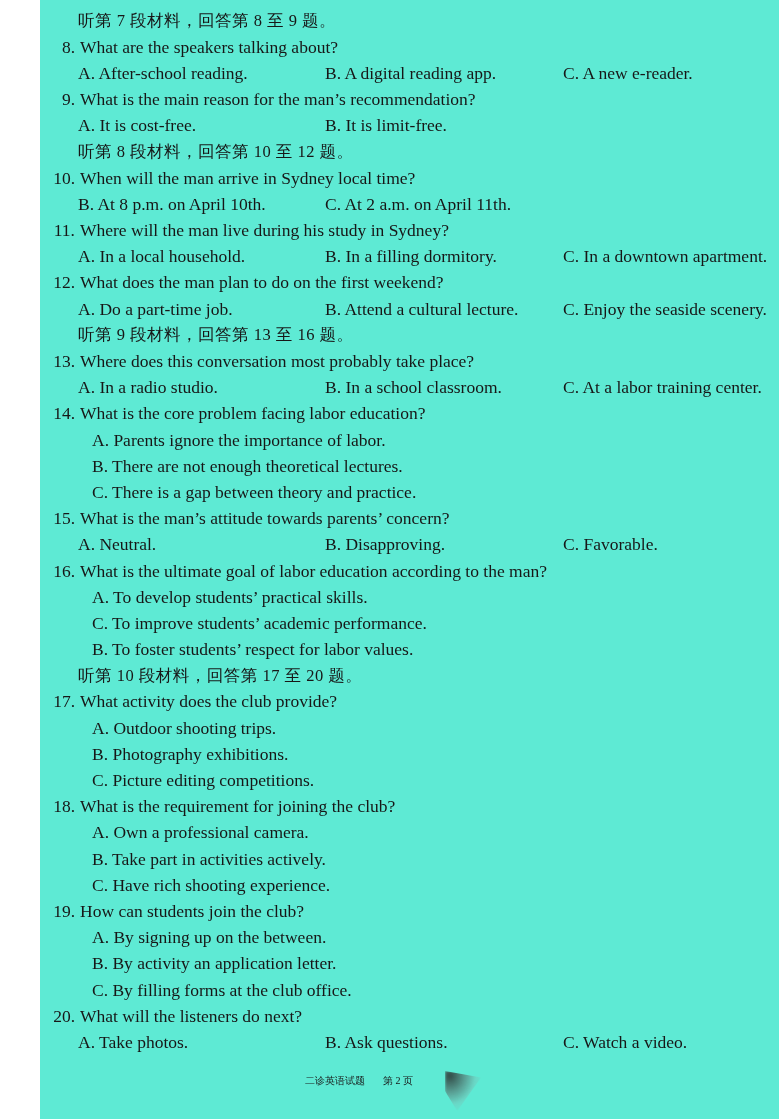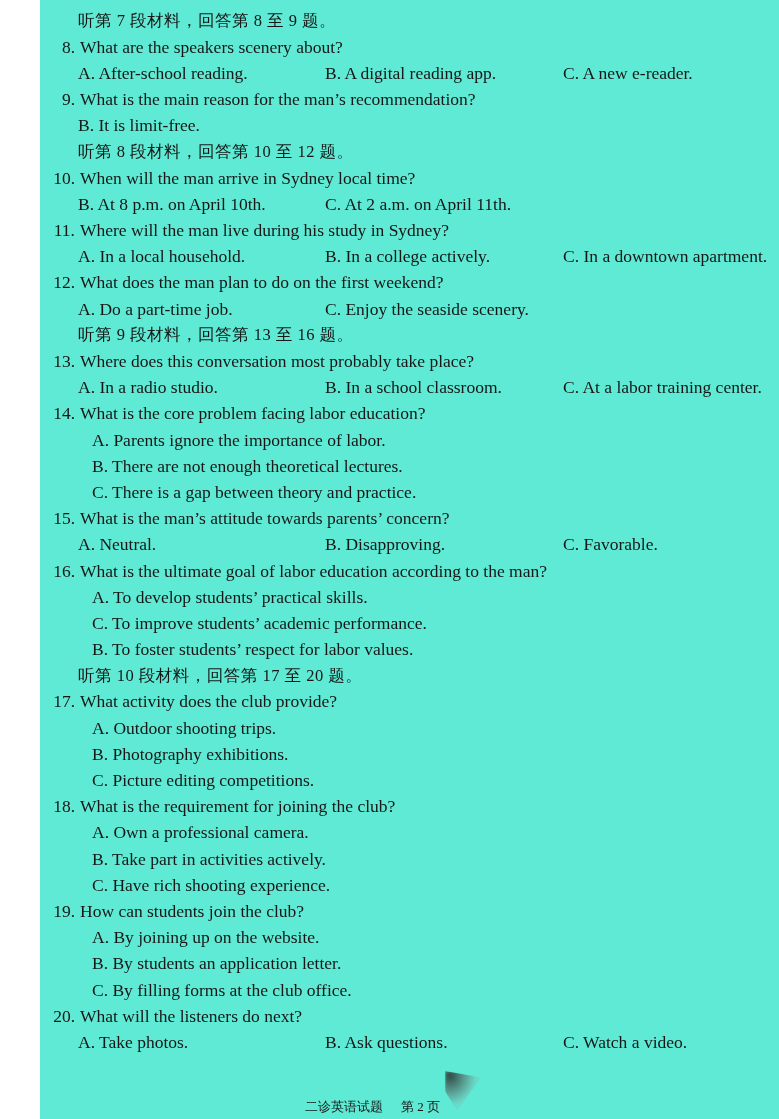--- a/index.html
+++ b/index.html
@@ -43,23 +43,23 @@
     display: grid;
     padding-left: 38px;
     grid-template-columns: 247px 238px auto;
     align-items: center;
   }
   .opt-line {
     padding-left: 52px;
   }
   .footer {
     position: absolute;
-    top: 1098px;
+    top: 1074px;
     left: 265px;
-    font-size: 13px;
+    font-size: 10px;
     display: flex;
     gap: 18px;
     align-items: center;
   }
   .page-curl {
     position: absolute;
     left: 405px;
     top: 1071px;
     width: 36px;
     height: 40px;
@@ -73,58 +73,60 @@
   }
 </style>
 </head>
 <body>
 
 <div class="page">
   <div class="content">
       <div class="line cn-header">听第 7 段材料，回答第 8 至 9 题。</div>
       <div class="line q-line">
         <span class="qnum">8.</span>
-        <span class="qtext">What are the speakers scenery about?</span>
+        <span class="qtext">What are the speakers talking about?</span>
       </div>
       <div class="line opt-row">
         <span class="opt">A. After-school reading.</span>
         <span class="opt">B. A digital reading app.</span>
         <span class="opt">C. A new e-reader.</span>
       </div>
       <div class="line q-line">
         <span class="qnum">9.</span>
         <span class="qtext">What is the main reason for the man’s recommendation?</span>
       </div>
       <div class="line opt-row">
+        <span class="opt">A. It is cost-free.</span>
         <span class="opt">B. It is limit-free.</span>
       </div>
       <div class="line cn-header">听第 8 段材料，回答第 10 至 12 题。</div>
       <div class="line q-line">
         <span class="qnum">10.</span>
         <span class="qtext">When will the man arrive in Sydney local time?</span>
       </div>
       <div class="line opt-row">
         <span class="opt">B. At 8 p.m. on April 10th.</span>
         <span class="opt">C. At 2 a.m. on April 11th.</span>
       </div>
       <div class="line q-line">
         <span class="qnum">11.</span>
         <span class="qtext">Where will the man live during his study in Sydney?</span>
       </div>
       <div class="line opt-row">
         <span class="opt">A. In a local household.</span>
-        <span class="opt">B. In a college actively.</span>
+        <span class="opt">B. In a filling dormitory.</span>
         <span class="opt">C. In a downtown apartment.</span>
       </div>
       <div class="line q-line">
         <span class="qnum">12.</span>
         <span class="qtext">What does the man plan to do on the first weekend?</span>
       </div>
       <div class="line opt-row">
         <span class="opt">A. Do a part-time job.</span>
+        <span class="opt">B. Attend a cultural lecture.</span>
         <span class="opt">C. Enjoy the seaside scenery.</span>
       </div>
       <div class="line cn-header">听第 9 段材料，回答第 13 至 16 题。</div>
       <div class="line q-line">
         <span class="qnum">13.</span>
         <span class="qtext">Where does this conversation most probably take place?</span>
       </div>
       <div class="line opt-row">
         <span class="opt">A. In a radio studio.</span>
         <span class="opt">B. In a school classroom.</span>
@@ -190,24 +192,24 @@
         <span class="opt">B. Take part in activities actively.</span>
       </div>
       <div class="line opt-line">
         <span class="opt">C. Have rich shooting experience.</span>
       </div>
       <div class="line q-line">
         <span class="qnum">19.</span>
         <span class="qtext">How can students join the club?</span>
       </div>
       <div class="line opt-line">
-        <span class="opt">A. By joining up on the website.</span>
-      </div>
-      <div class="line opt-line">
-        <span class="opt">B. By students an application letter.</span>
+        <span class="opt">A. By signing up on the between.</span>
+      </div>
+      <div class="line opt-line">
+        <span class="opt">B. By activity an application letter.</span>
       </div>
       <div class="line opt-line">
         <span class="opt">C. By filling forms at the club office.</span>
       </div>
       <div class="line q-line">
         <span class="qnum">20.</span>
         <span class="qtext">What will the listeners do next?</span>
       </div>
       <div class="line opt-row">
         <span class="opt">A. Take photos.</span>

